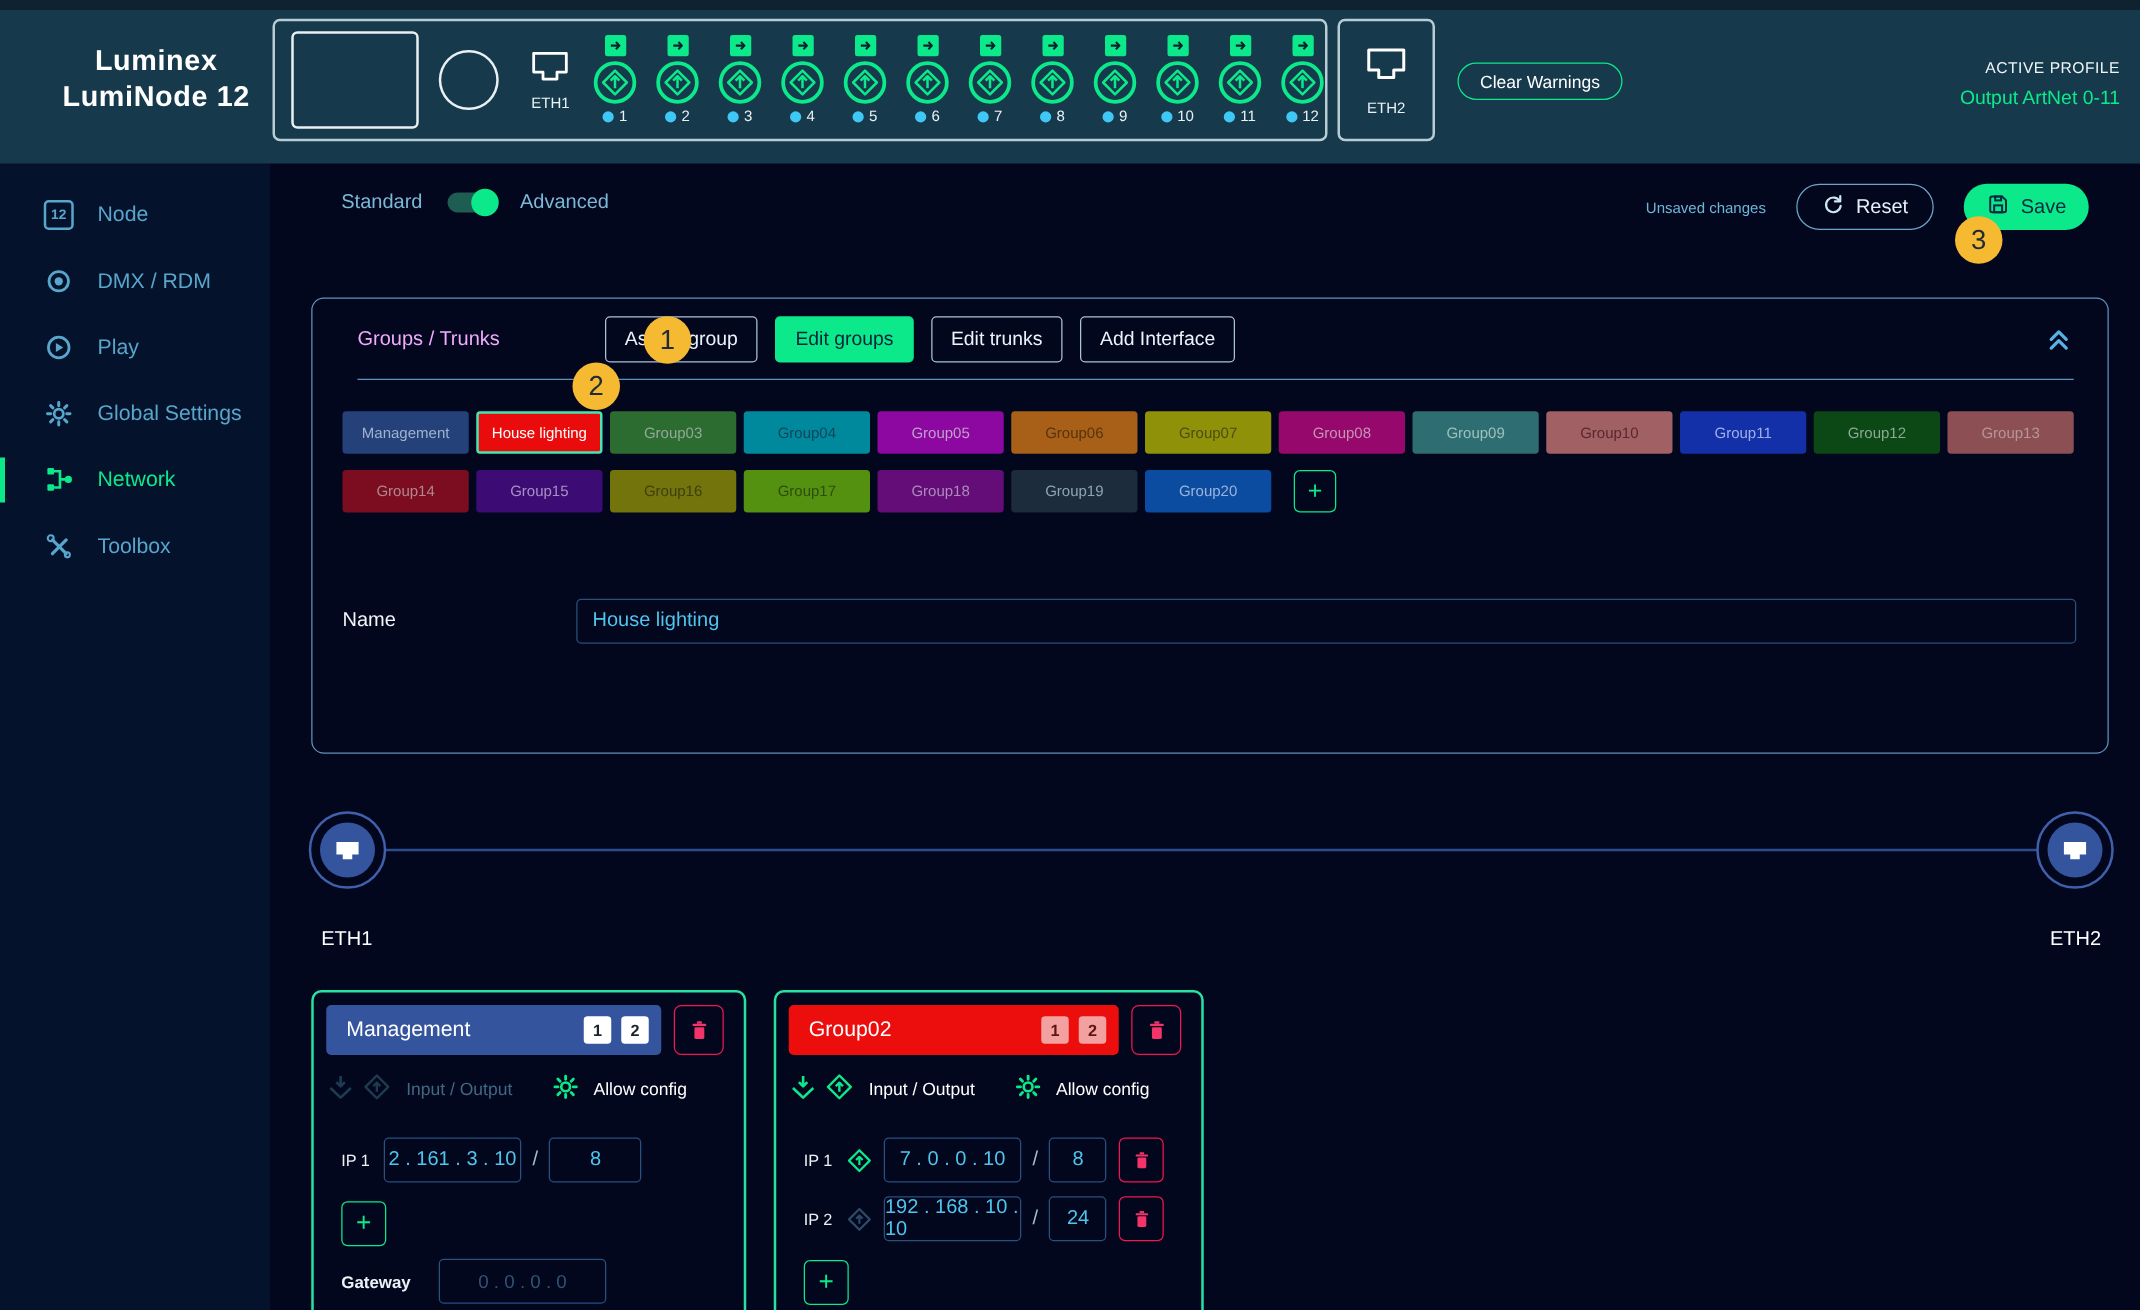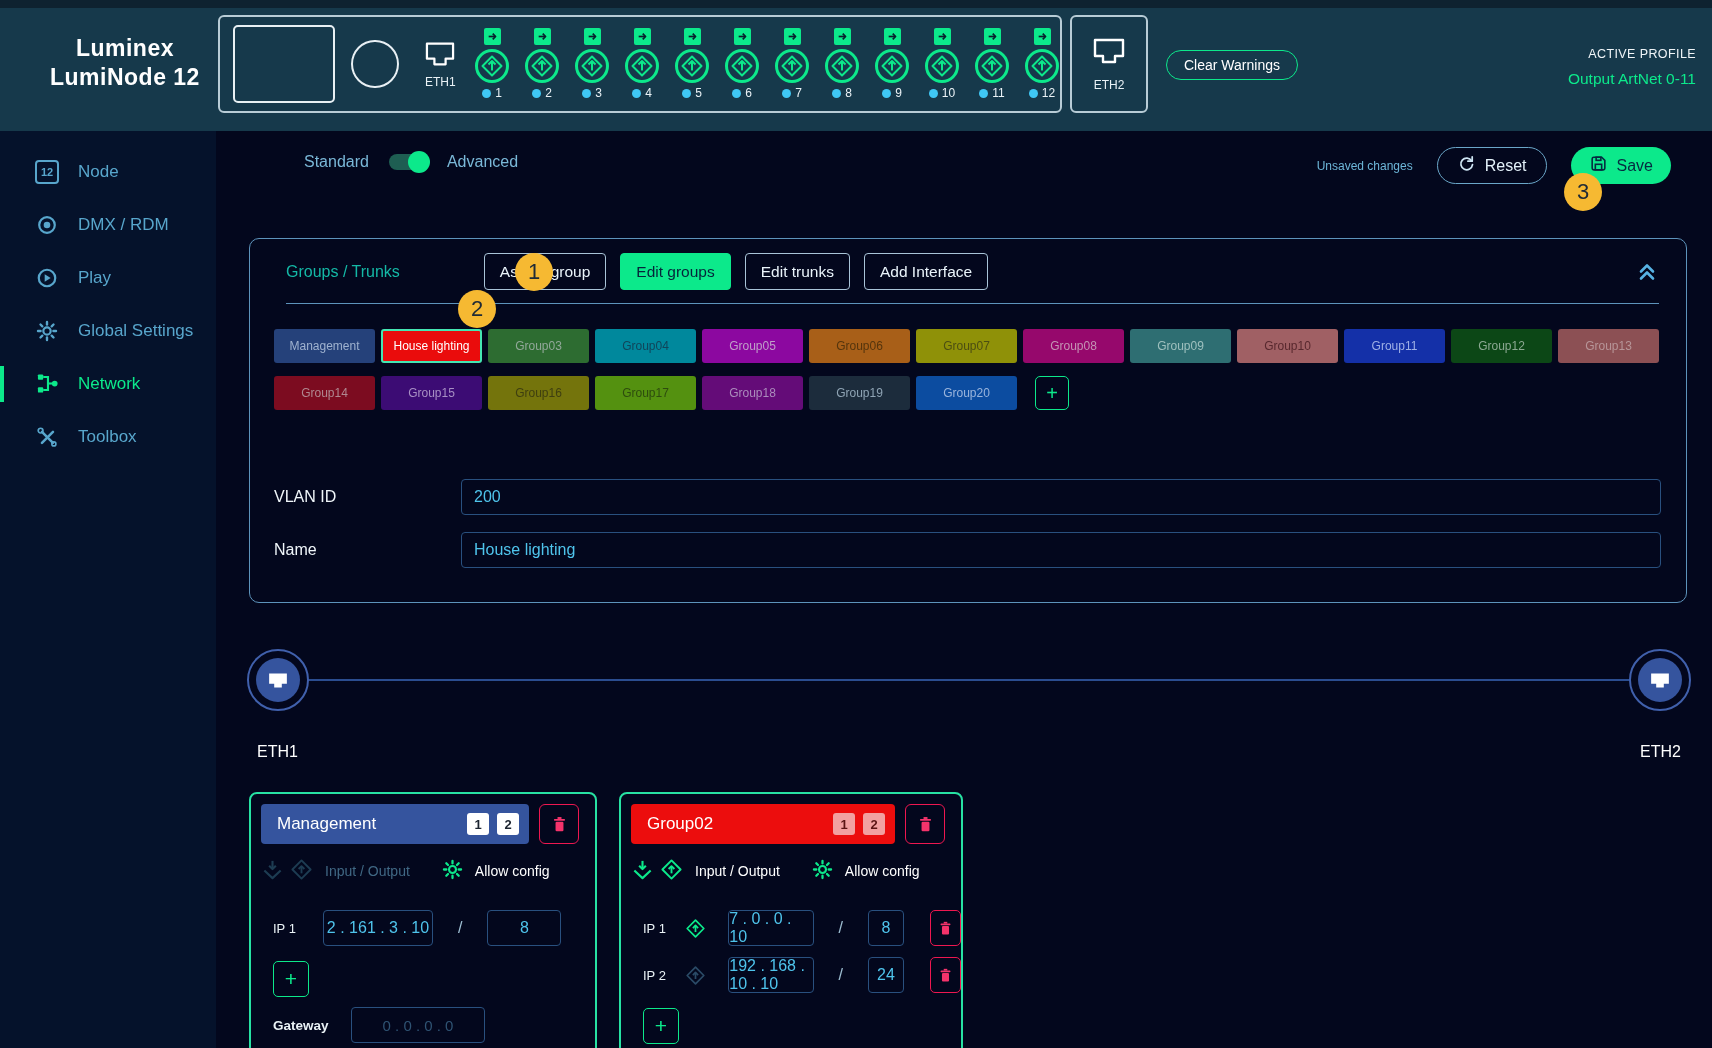--- a/index.html
+++ b/index.html
@@ -42,39 +42,39 @@
   .side-item .sicon{width:24px;display:flex;justify-content:center;align-items:center;line-height:0;}
   .side-item.active{color:#0ce98b;}
   .side-item.active::before{content:"";position:absolute;left:0;top:9px;width:4px;height:36px;background:#0ce98b;}
   .node-ico{width:20px;height:20px;border:2px solid currentColor;border-radius:4px;font-size:11px;
         font-weight:bold;display:flex;align-items:center;justify-content:center;}
 
   
   .main{position:absolute;left:216px;top:131px;width:1496px;height:917px;background:#03071d;overflow:hidden;}
 
   .mode-toggle{position:absolute;left:57px;top:22px;display:flex;align-items:center;gap:16px;
-        color:#7ab8d8;font-size:16px;margin-left:31px;}
+        color:#7ab8d8;font-size:16px;}
   .switch{width:38px;height:16px;background:#1e5e52;border-radius:8px;position:relative;margin:0 4px;cursor:pointer;}
   .switch .knob{position:absolute;right:-3px;top:-3px;width:22px;height:22px;background:#0ce98b;border-radius:50%;}
 
   .save-area{position:absolute;top:16px;right:41px;display:flex;align-items:center;gap:24px;}
   .unsaved{color:#6db6d8;font-size:12px;}
   .btn-reset{height:37px;padding:0 19px;border:1.5px solid #6aa6c8;border-radius:19px;color:#e4f2fa;
         background:transparent;font-size:16px;display:flex;align-items:center;gap:9px;cursor:pointer;}
   .btn-save{height:37px;padding:0 18px;background:#0ce98b;border:none;border-radius:19px;color:#062a40;
         font-size:16px;display:flex;align-items:center;gap:9px;cursor:pointer;}
 
   .step-badge{position:absolute;width:38px;height:38px;border-radius:50%;background:#f6b932;color:#202b36;
         font-size:22px;display:flex;align-items:center;justify-content:center;z-index:6;}
 
   
   .groups-panel{position:absolute;left:33px;top:107px;width:1438px;height:365px;border:1px solid #5d93bb;
         border-radius:10px;box-sizing:border-box;}
   .panel-head{display:flex;align-items:center;padding:14px 0 0 36px;gap:14px;}
-  .panel-title{color:#14b8a6;font-size:16px;margin-right:70px;}
+  .panel-title{color:#f0abfc;font-size:16px;margin-right:70px;}
   .action-btn{height:37px;padding:0 15px;border:1px solid #a9c4d8;border-radius:4px;background:transparent;
         color:#eaf4fb;font-size:15.5px;cursor:pointer;font-family:inherit;}
   .action-btn.active{background:#0ce98b;border-color:#0ce98b;color:#05243a;}
   .collapse-btn{position:absolute;right:20px;top:17px;cursor:pointer;line-height:0;background:none;border:none;}
   .panel-sep{height:1px;background:#5d93bb;margin:13px 27px 0 36px;}
   .chips-row{margin:0 24px;display:flex;gap:6px;align-items:center;}
   .chips-row.first{margin-top:25px;}
   .chips-row.second{margin-top:13px;}
   .chip{width:101px;height:34px;border-radius:3px;font-size:12px;display:flex;align-items:center;
         justify-content:center;cursor:pointer;box-sizing:border-box;white-space:nowrap;}
@@ -107,21 +107,21 @@
   .head-trash{width:40px;height:40px;border:1.5px solid #ee1750;border-radius:6px;display:flex;
         align-items:center;justify-content:center;background:transparent;cursor:pointer;flex:0 0 auto;line-height:0;}
   .io-row{display:flex;align-items:center;margin:14px 0 0 10px;gap:6px;font-size:14px;}
   .io-row .io-label{margin-left:6px;}
   .io-row .gear-wrap{margin-left:26px;color:#0ce98b;font-size:20px;line-height:1;}
   .io-row .allow-label{color:#fff;margin-left:6px;}
   .io-dim .io-ico{color:#1d3c52;}
   .io-dim .io-label{color:#406884;}
   .io-active .io-ico{color:#0ce98b;}
   .io-active .io-label{color:#fff;}
-  .ip-row{display:flex;align-items:center;margin:26px 0 0 22px;gap:16px;}
+  .ip-row{display:flex;align-items:center;margin:26px 0 0 22px;}
   .ip-row + .ip-row{margin-top:11px;}
   .ip-label{width:34px;color:#eaf2f6;font-size:13px;}
   .ip-ico{width:24px;margin-right:6px;line-height:0;}
   .ip-ico.active{color:#0ce98b;}
   .ip-ico.inactive{color:#2a4a66;}
   .ip-input{height:36px;border:1px solid #29507f;border-radius:4px;color:#4fc4ec;font-size:16px;
         display:flex;align-items:center;justify-content:center;background:transparent;box-sizing:border-box;}
   .ip-main{width:110px;}
   .ip-slash{color:#9fc0d4;font-size:16px;margin:0 9px;}
   .mask-wide{width:74px;}
@@ -542,24 +542,20 @@
         <div class="chip" style="background: rgb(60, 12, 116); color: rgb(168, 144, 196);">Group15</div>
         <div class="chip" style="background: rgb(116, 116, 12); color: rgb(63, 63, 16);">Group16</div>
         <div class="chip" style="background: rgb(84, 145, 16); color: rgb(46, 76, 14);">Group17</div>
         <div class="chip" style="background: rgb(100, 12, 120); color: rgb(171, 140, 188);">Group18</div>
         <div class="chip" style="background: rgb(28, 44, 60); color: rgb(143, 164, 180);">Group19</div>
         <div class="chip" style="background: rgb(12, 76, 160); color: rgb(154, 180, 220);">Group20</div>
         <button class="add-chip">+</button>
       </div>
     <div class="fields">
       <div class="field-row">
-        <span class="field-label">VLAN ID</span>
-        <div class="field-input">200</div>
-      </div>
-      <div class="field-row">
         <span class="field-label">Name</span>
         <div class="field-input">House lighting</div>
       </div>
     </div>
   </div>
 
   <div class="diagram-line"></div>
   <div class="net-node" style="left:31px;">
     <div class="inner">
       <svg width="22" height="19" viewBox="0 0 34 30">

